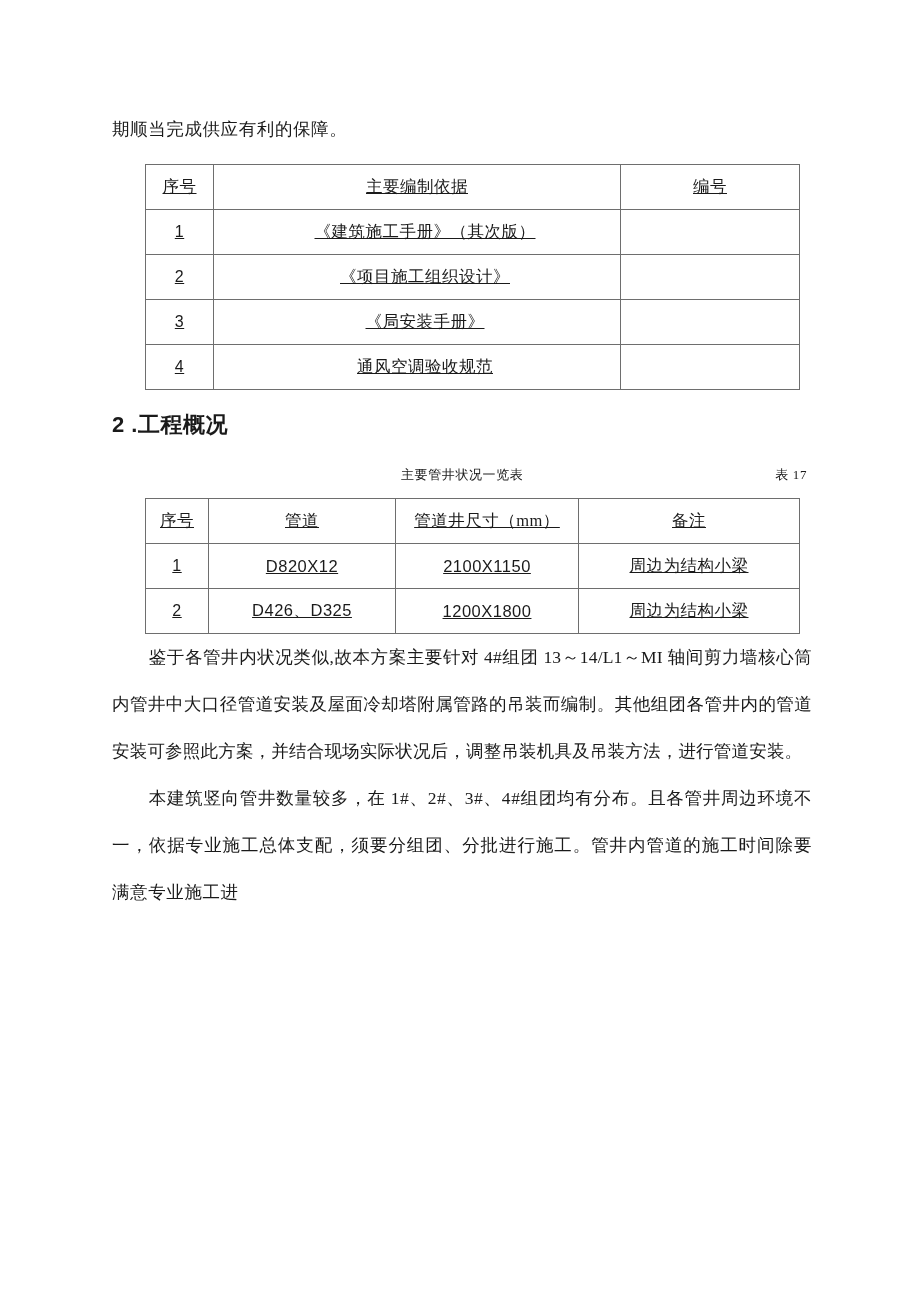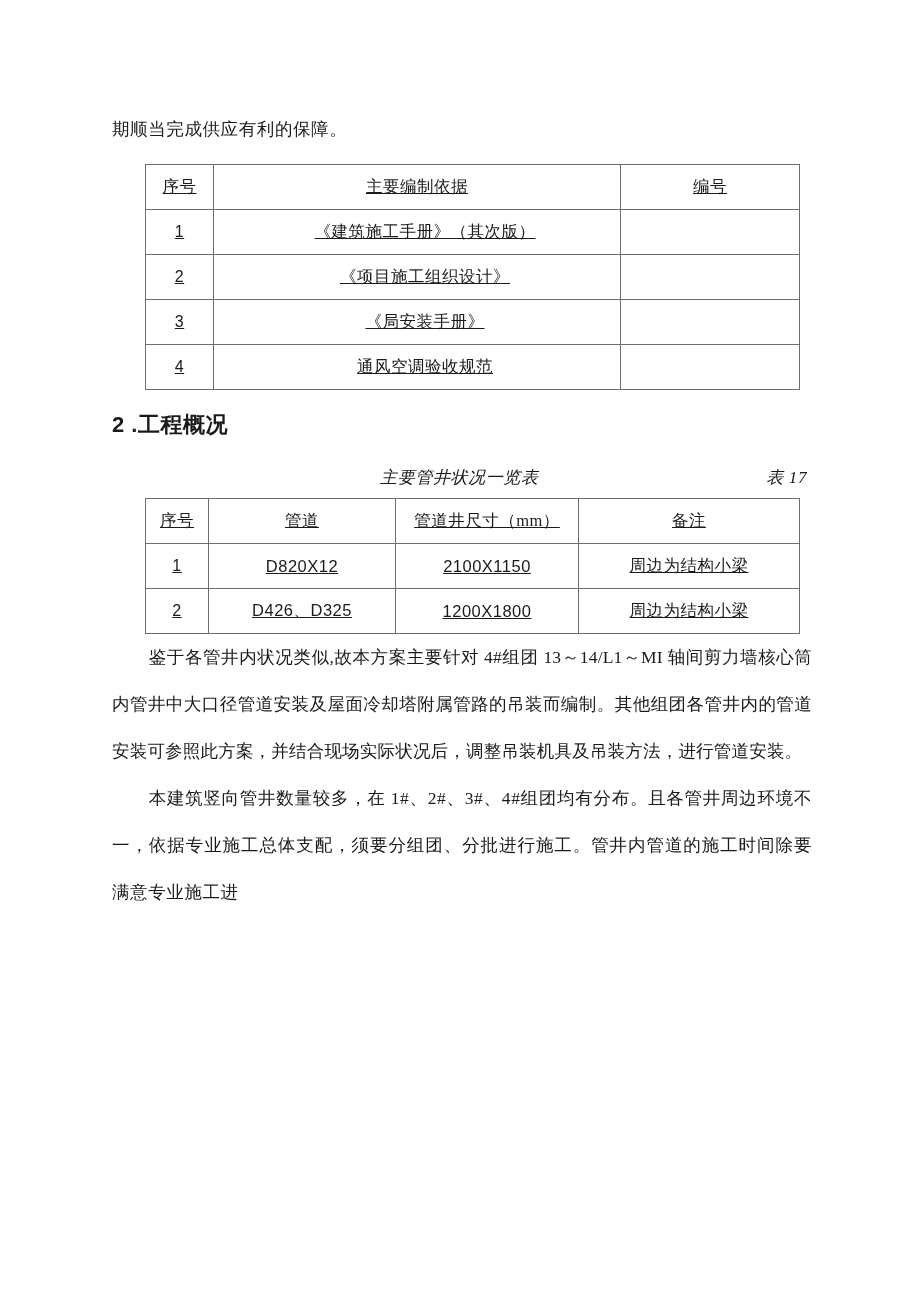--- a/index.html
+++ b/index.html
@@ -99,23 +99,22 @@
   .t2 col.c1 { width: 63px; }
   .t2 col.c2 { width: 187px; }
   .t2 col.c3 { width: 183px; }
   .t2 col.c4 { width: 221px; }
 
   .tbl-caption {
     position: relative;
     width: 654px;
     margin: 0 0 2px 33px;
     height: 26px;
-    font-size: 17px;
+    font-size: 13px;
     letter-spacing: 0.6px;
-    font-style: italic;
   }
   .tbl-caption .cap-title {
     position: absolute;
     left: 50%;
     transform: translateX(-58%);
     white-space: nowrap;
   }
   .tbl-caption .cap-num {
     position: absolute;
     right: -8px;

